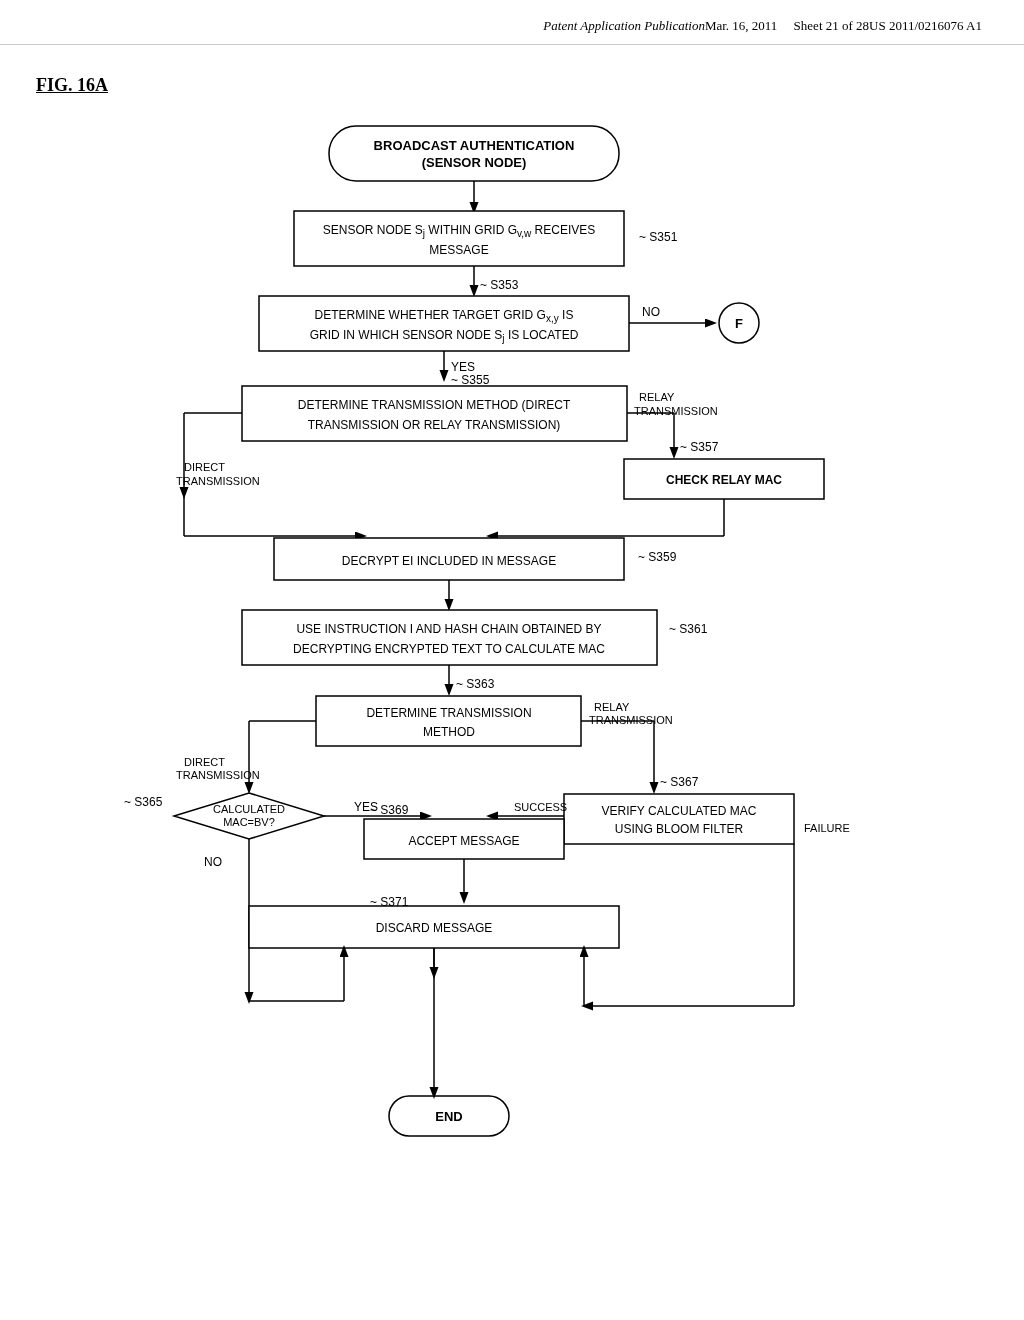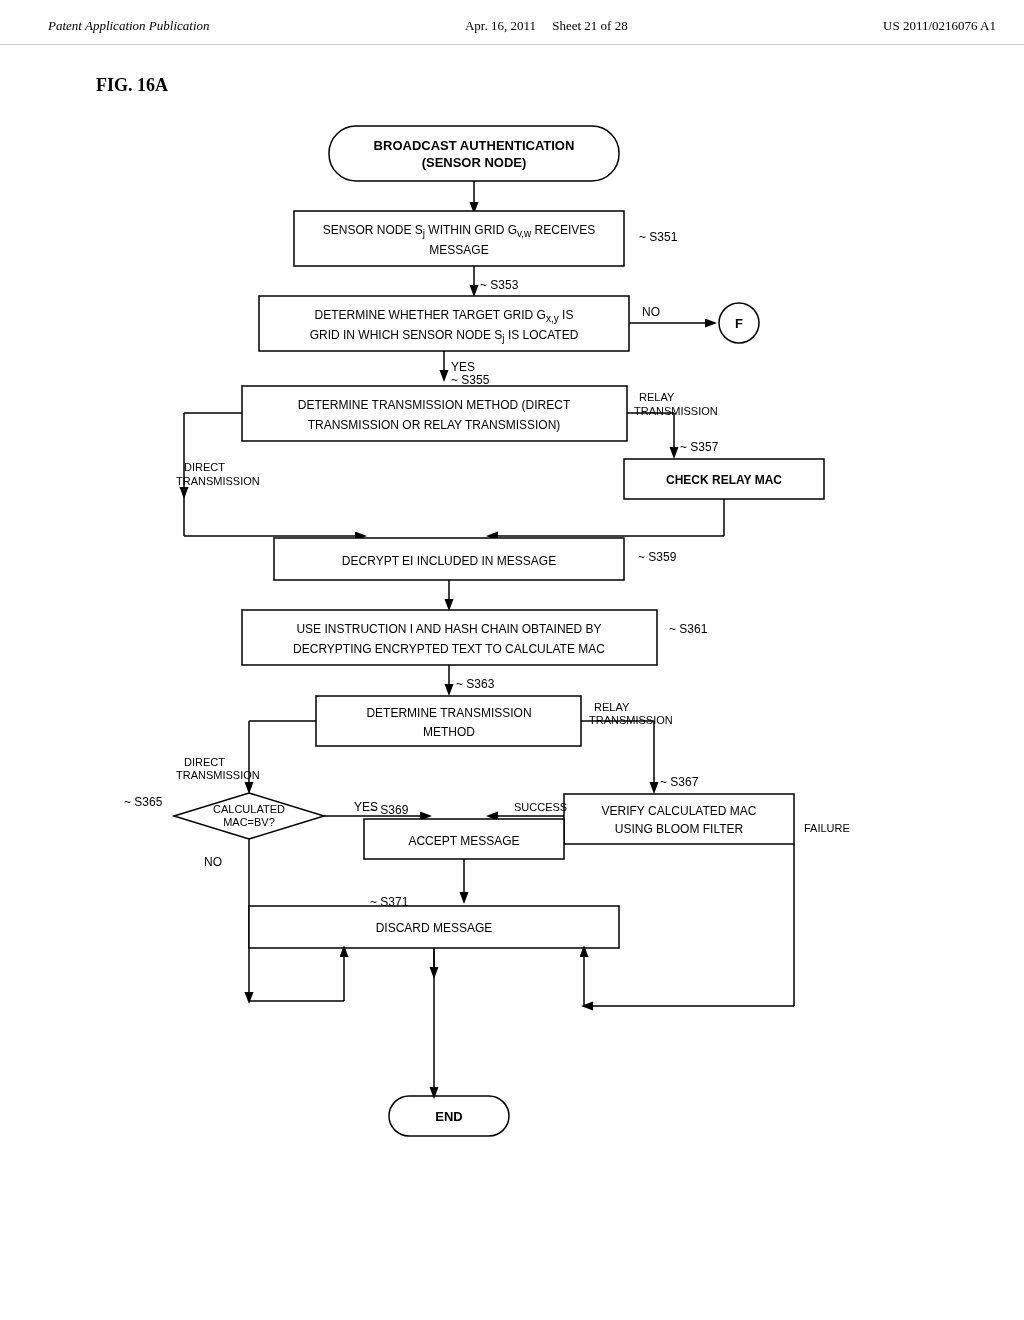--- a/index.html
+++ b/index.html
@@ -7,55 +7,56 @@
       background: #fff;
       font-family: 'Times New Roman', Times, serif;
       width: 1024px;
       min-height: 1320px;
       position: relative;
       overflow-x: hidden;
     }
 
     .header {
       display: flex;
-      justify-content: space-between;
+      justify-content: flex-end;
       align-items: center;
-      padding: 18px 28px 10px 48px;
+      padding: 18px 42px 10px 48px;
       border-bottom: 1px solid #ccc;
       font-size: 13px;
     }
 
     .header-left { font-style: italic; }
     .header-center { }
     .header-right { }
 
     .fig-label {
       font-size: 18px;
       font-weight: bold;
-      margin: 30px 0 0 96px;
+      margin: 30px 0 0 36px;
+      text-decoration: underline;
     }
 
     .diagram-container {
       position: relative;
       width: 100%;
       padding: 10px 16px 40px 0;
     }
 
     svg.flowchart {
       display: block;
       margin: 0 auto;
     }
   </style>
 </head>
 <body>
 
 <div class="header">
   <span class="header-left">Patent Application Publication</span>
   <span class="header-center">
-    <span>Apr. 16, 2011</span>
+    <span>Mar. 16, 2011</span>
     &nbsp;&nbsp;&nbsp;
     <span>Sheet 21 of 28</span>
   </span>
   <span class="header-right">US 2011/0216076 A1</span>
 </div>
 
 <div class="fig-label">FIG. 16A</div>
 
 <div class="diagram-container">
   <svg class="flowchart" width="820" height="1170" viewBox="0 0 820 1170">

